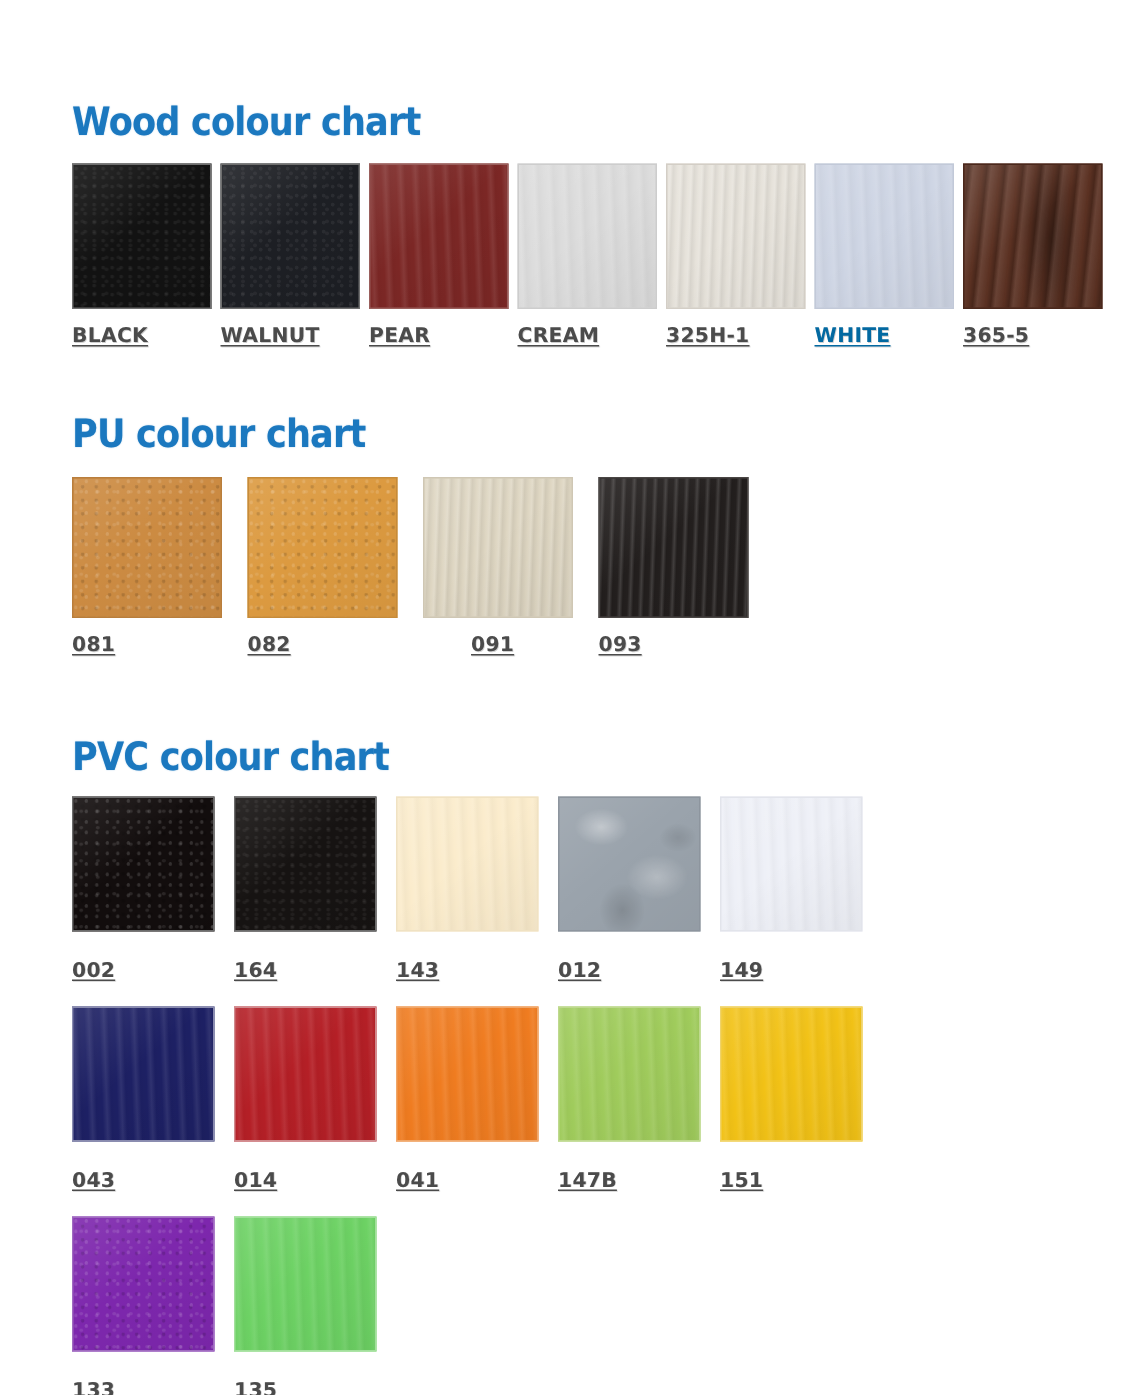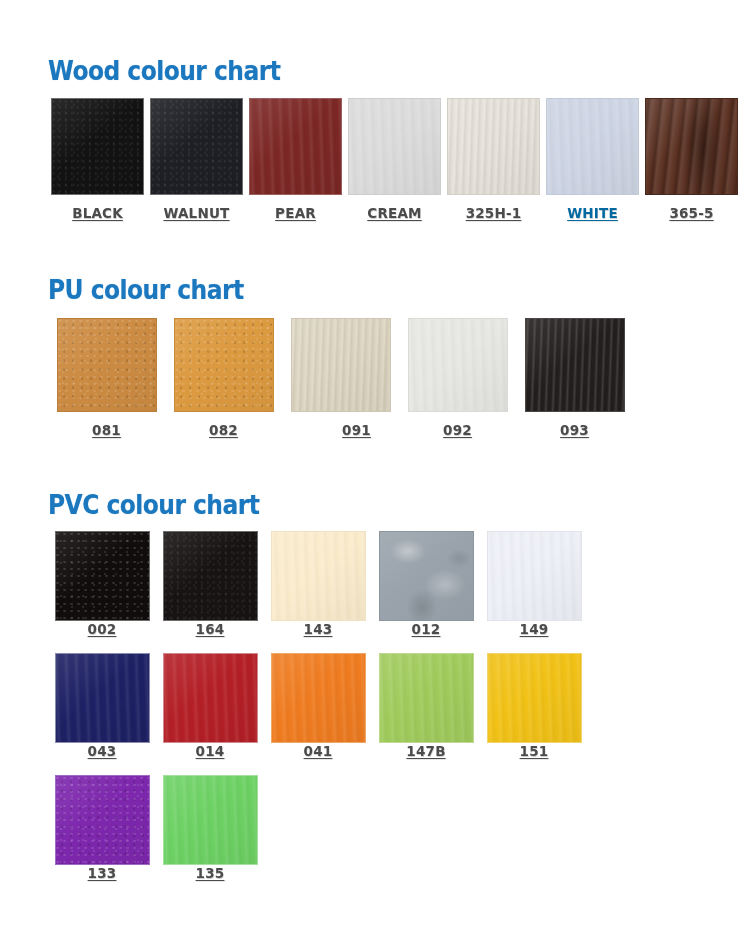--- a/index.html
+++ b/index.html
@@ -41,21 +41,20 @@
   
   .row {
     position: relative;
     margin-left: 48px;
     display: flex;
     align-items: flex-start;
   }
   .cell {
     display: flex;
     flex-direction: column;
-    align-items: center;
     flex: 0 0 auto;
   }
   .swatch {
     position: relative;
     box-sizing: border-box;
     overflow: hidden;
     background-repeat: no-repeat;
   }
   .swatch::after {
     
@@ -71,40 +70,40 @@
     font-size: 13.5px;
     color: #4b4b4b;
     text-decoration: underline;
     text-underline-offset: 2px;
     white-space: nowrap;
     text-shadow: 0.5px 0.5px 0 rgba(200,200,200,0.85);
     letter-spacing: 0.2px;
   }
 
   
-  #wood-section { top: 58px; }
+  #wood-section { top: 69px; }
   #wood-section .row { margin-top: 14px; }
   #wood-section .cell { width: 99px; }
   #wood-section .swatch { width: 93px; height: 97px; }
   #wood-section .label { margin-top: 10px; }
 
   
   #pu-section { top: 277px; }
   #pu-section .row { margin-top: 15px; }
   #pu-section .cell { width: 117px; }
   #pu-section .swatch { width: 100px; height: 94px; }
   #pu-section .label { margin-top: 10px; }
 
   
   #pvc-section { top: 492px; }
   #pvc-section .row { margin-top: 13px; }
   #pvc-section .row + .row { margin-top: 16px; }
   #pvc-section .cell { width: 108px; }
   #pvc-section .swatch { width: 95px; height: 90px; }
-  #pvc-section .label { margin-top: 0; }
+  #pvc-section .label { margin-top: 18px; }
 
   
   .tex-leather::before {
     content: "";
     position: absolute;
     inset: 0;
     background-image:
       radial-gradient(circle at 22% 28%, rgba(255,255,255,0.16) 0 1px, rgba(0,0,0,0.0) 1.4px),
       radial-gradient(circle at 68% 62%, rgba(0,0,0,0.16) 0 1px, rgba(0,0,0,0.0) 1.4px),
       radial-gradient(circle at 47% 80%, rgba(255,255,255,0.12) 0 1px, rgba(0,0,0,0.0) 1.4px);
@@ -217,24 +216,20 @@
       </div>
       <div class="cell">
         <div class="swatch tex-leather" style="background-color: rgb(220, 154, 64); border: 1px solid rgb(198, 139, 58);"></div>
         <div class="label" style="color: rgb(75, 75, 75);">082</div>
       </div>
       <div class="cell">
         <div class="swatch tex-grain" style="background-color: rgb(222, 214, 194); border: 1px solid rgb(207, 199, 180);"></div>
         <div class="label" style="color: rgb(75, 75, 75); margin-left: 32px;">091</div>
       </div>
       <div class="cell">
-        <div class="swatch tex-soft" style="background-color: rgb(231, 231, 227); border: 1px solid rgb(218, 218, 214);"></div>
-        <div class="label" style="color: rgb(75, 75, 75);">092</div>
-      </div>
-      <div class="cell">
         <div class="swatch tex-grain" style="background-color: rgb(35, 31, 30); border: 1px solid rgb(74, 70, 68);"></div>
         <div class="label" style="color: rgb(75, 75, 75);">093</div>
       </div>
     </div>
   </div>
 
   <div class="section" id="pvc-section">
     <h2 class="section-title" style="color: rgb(27, 120, 191);">PVC colour chart</h2>
 
     <div class="row">

